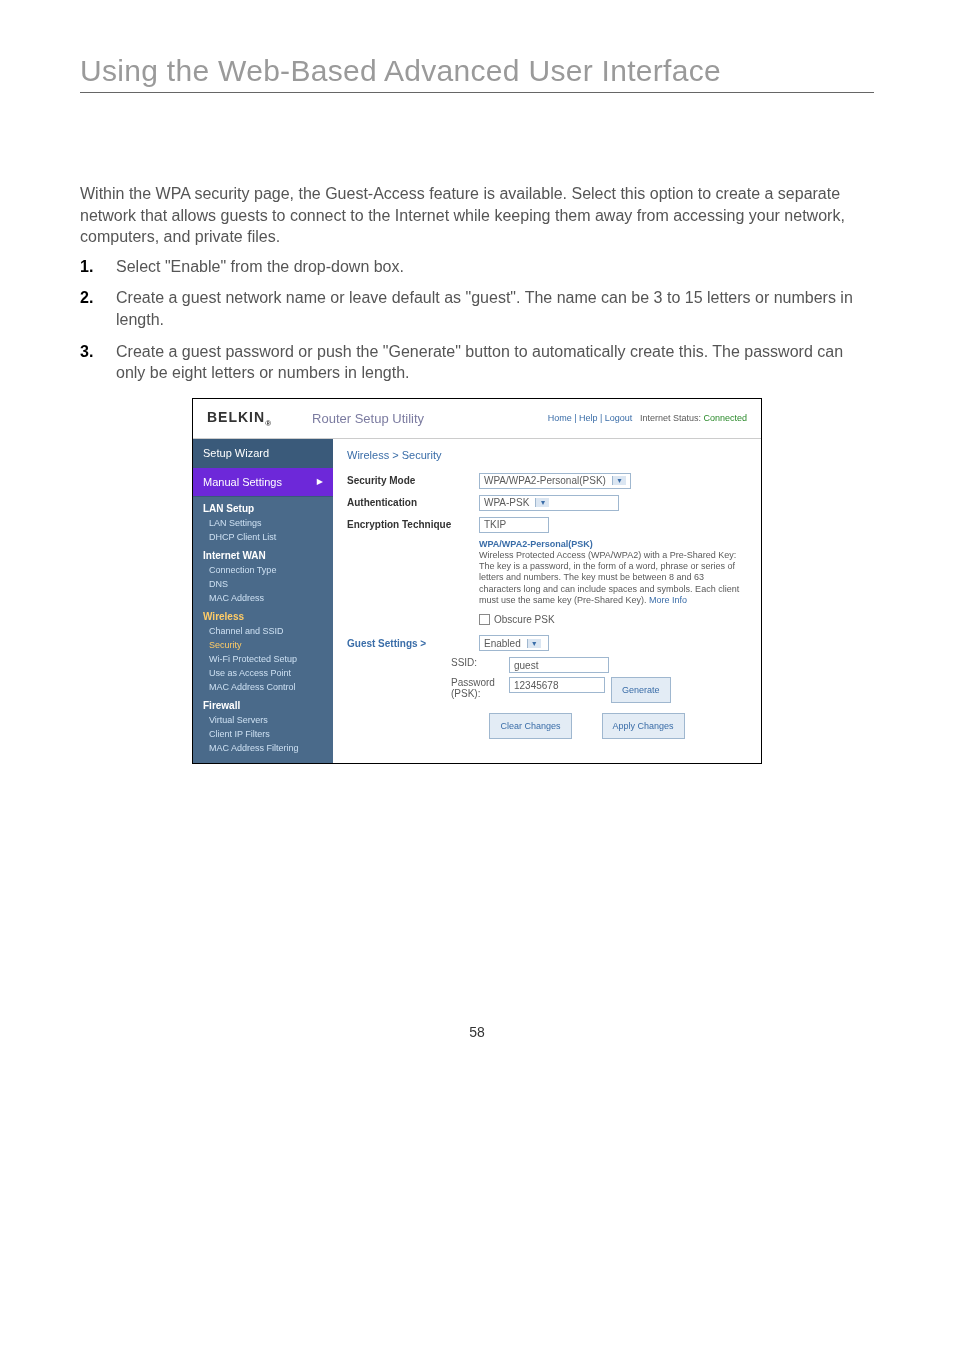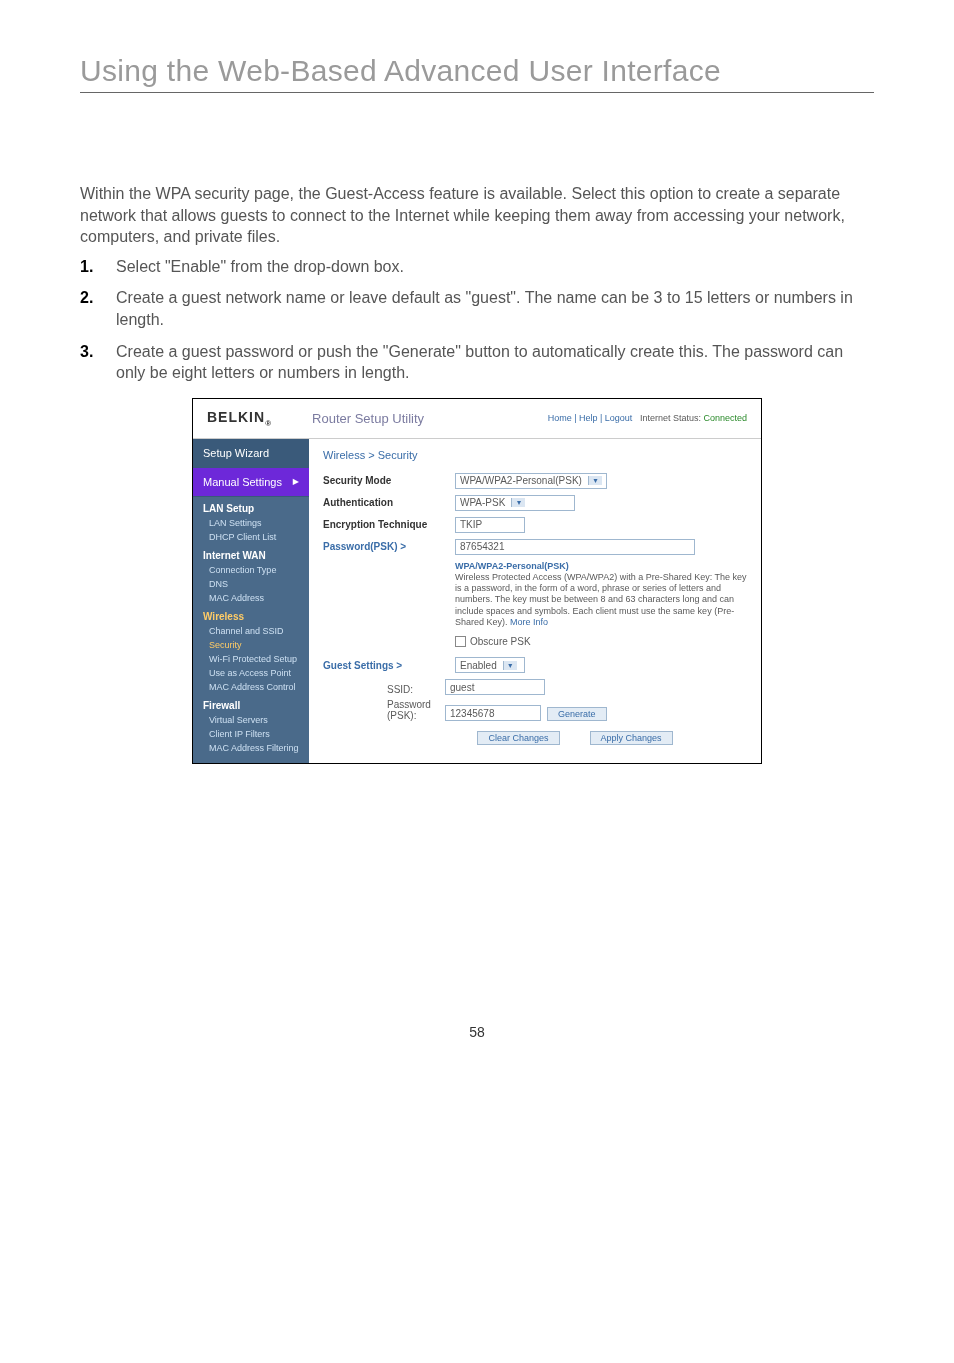--- a/index.html
+++ b/index.html
@@ -17,42 +17,42 @@
   .shot { width: 570px; margin: 14px auto 0 auto; border: 1px solid #000; background:#fff; font-size:10px; }
   .shot-header { display:flex; align-items:center; padding: 10px 14px; border-bottom:1px solid #ccc; }
   .logo { font-family: Arial; font-weight: bold; color:#333; font-size:14px; letter-spacing:1px; }
   .logo sub { font-size:8px; vertical-align: sub; }
   .rsu { color:#7b7ba0; font-size:13px; margin-left:40px; }
   .hdr-right { margin-left:auto; font-size:9px; }
   .hdr-right .link { color:#3a6da8; }
   .hdr-right .connected { color:#2a8a2a; }
 
   .shot-body { display:flex; }
-  .sidebar { width:116px; background:#4a6a8a; color:#cde0f2; padding-bottom:8px; }
+  .sidebar { width:140px; background:#4a6a8a; color:#cde0f2; padding-bottom:8px; }
   .sb-btn { background:#3a5a7a; color:#fff; padding:8px 10px; font-size:11px; border-bottom:1px solid #3a5a7a; }
   .sb-btn.light { background:#6d28d9; display:flex; align-items:center; justify-content:space-between;}
   .sb-btn.light .tri { font-size:8px; }
   .sb-head { color:#fff; font-weight:bold; padding:6px 10px 2px 10px; font-size:10px;}
   .sb-item { color:#cde0f2; padding:2px 10px 2px 16px; font-size:9px;}
   .sb-item.hi { color:#ffcc66; }
 
   .content { flex:1; padding:10px 14px; }
   .breadcrumb { color:#3a6da8; font-size:11px; margin-bottom:12px; }
   .row { display:flex; align-items:center; margin-bottom:6px; }
   .row .lbl { width:132px; font-weight:bold; color:#333; font-size:10px;}
   .sel, .inp { border:1px solid #9fb7cf; background:#fff; padding:1px 4px; font-size:10px; height:16px; display:inline-flex; align-items:center; }
   .sel .dd { background:#dbe6f2; border-left:1px solid #9fb7cf; width:14px; text-align:center; margin-left:6px; font-size:8px; color:#3a6da8;}
   .helpbox { margin-left:132px; margin-top:2px; margin-bottom:8px; font-size:9px; line-height:1.25; max-width:300px;}
   .helpbox .t { color:#3a6da8; font-weight:bold; }
   .helpbox .more { color:#3a6da8; }
   .chk { margin-left:132px; font-size:10px; display:flex; align-items:center; gap:4px; margin-bottom:10px; }
   .chkbox { width:11px; height:11px; border:1px solid #888; display:inline-block; }
-  .subrow { margin-left:64px; display:flex; align-items:flex-end; gap:6px; margin-bottom:4px; font-size:10px;}
+  .subrow { margin-left:104px; display:flex; align-items:flex-start; gap:6px; margin-bottom:4px; font-size:10px;}
   .subrow .slbl { width:52px; }
-  .btn { background:#e3ecf5; border:1px solid #9fb7cf; padding:1px 10px; font-size:9px; color:#3a6da8; }
+  .btn { background:#e3ecf5; border:1px solid #9fb7cf; padding:7px 10px; font-size:9px; color:#3a6da8; }
   .btnrow { display:flex; gap:30px; justify-content:center; margin-top:10px; margin-left:80px; }
 
   .pagenum { text-align:center; font-size:14px; color:#333; margin-top:260px; }
 </style>
 </head>
 <body>
 
 <div class="page">
   <h1 class="chapter">Using the Web-Based Advanced User Interface</h1>
   <hr class="rule">
@@ -114,32 +114,28 @@
 
         <div class="row">
           <span class="lbl">Security Mode</span>
           <span class="sel">
               <span>WPA/WPA2-Personal(PSK)</span>
               <span class="dd">▾</span>
             </span>
         </div>
         <div class="row">
           <span class="lbl">Authentication</span>
-          <span class="sel" style="width:120px">
+          <span class="sel" style="width:140px">
               <span>WPA-PSK</span>
               <span class="dd">▾</span>
             </span>
         </div>
         <div class="row">
           <span class="lbl">Encryption Technique</span>
           <span class="inp" style="width:70px">TKIP</span>
-        </div>
-        <div class="row">
-          <span class="lbl" style="color:#3a6da8">Password(PSK) &gt;</span>
-          <span class="inp" style="width:240px">87654321</span>
         </div>
         <div class="helpbox">
           <span class="t">WPA/WPA2-Personal(PSK)</span><br>
           <span>Wireless Protected Access (WPA/WPA2) with a Pre-Shared Key: The key is a password, in the form of a word, phrase or series of letters and numbers. The key must be between 8 and 63 characters long and can include spaces and symbols. Each client must use the same key (Pre-Shared Key).</span>
           <span class="more">More Info</span>
         </div>
         <div class="chk">
           <span class="chkbox"></span>
           <span>Obscure PSK</span>
         </div>

